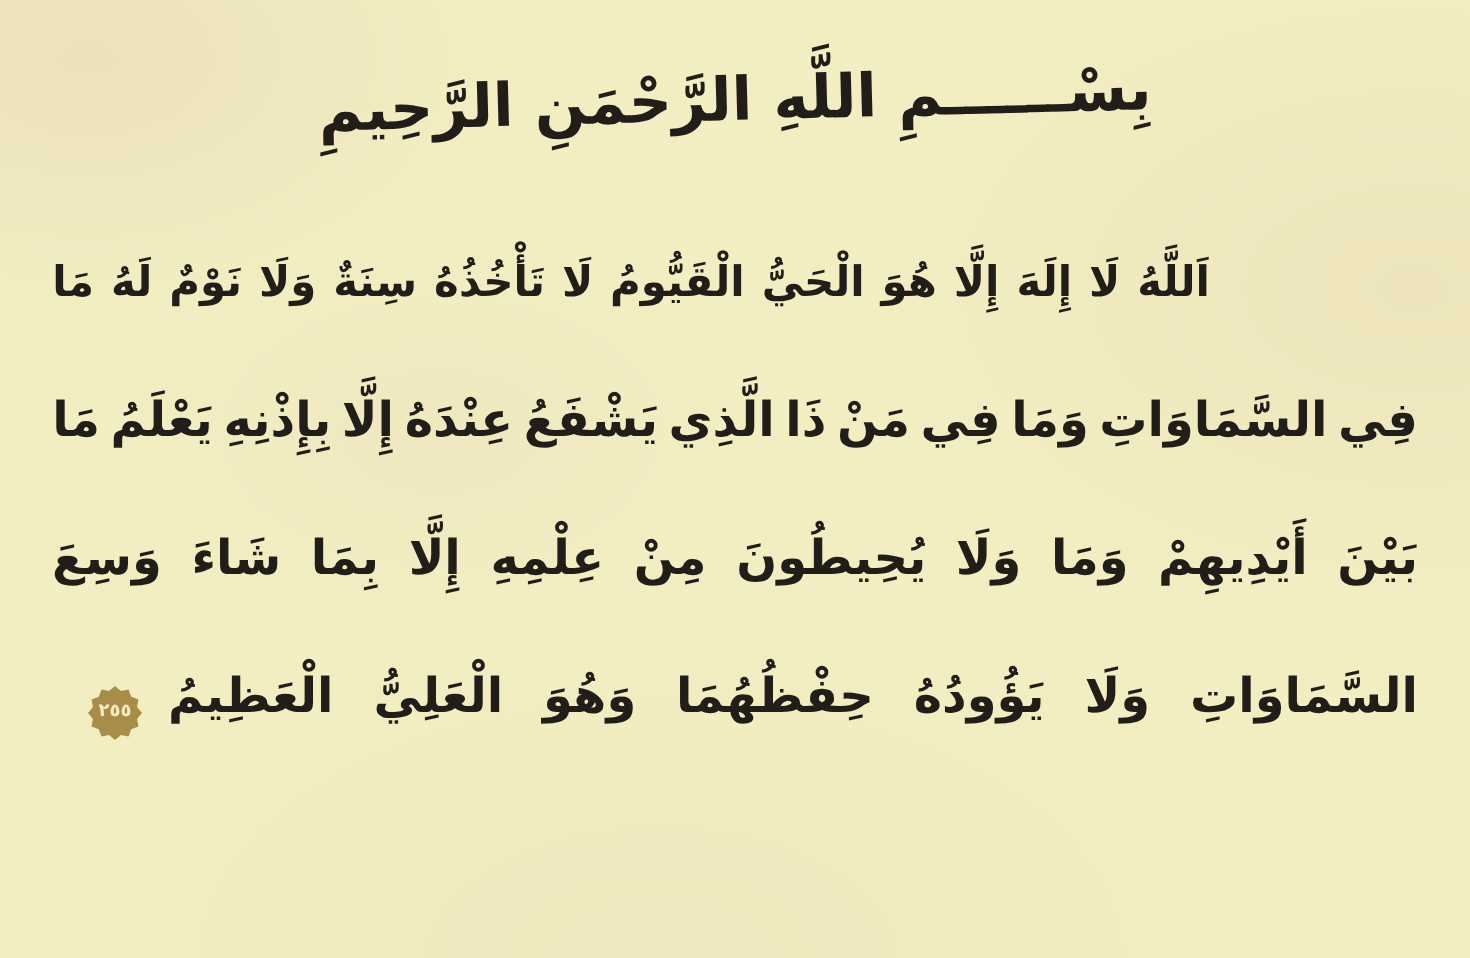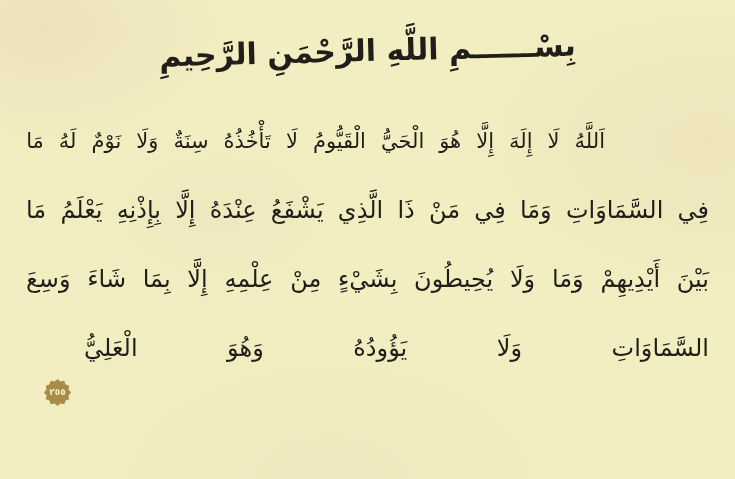--- a/index.html
+++ b/index.html
@@ -28,25 +28,25 @@
     transform:rotate(-1.5deg);
   }
   .verse{
     position:absolute;top:106px;left:26px;right:26px;
     direction:rtl;
   }
   .vline{
     display:flex;justify-content:space-between;align-items:center;
     height:69px;font-size:24px;white-space:nowrap;
   }
-  .vline .w{flex:0 0 auto;}
+  .vline .w{flex:0 0 auto;font-weight:bold;}
   .l1{font-size:21px;margin-right:104px;}
   .l4{margin-left:58px;}
   .rosette{
-    position:absolute;left:44px;top:343px;width:27px;height:27px;margin-top:36px;
+    position:absolute;left:44px;top:343px;width:27px;height:27px;
   }
   .rosette svg{position:absolute;left:0;top:0;width:27px;height:27px;}
   .rosette svg polygon{fill:var(--gold);}
   .rosette-num{
     position:absolute;left:0;top:0;right:0;bottom:0;
     display:flex;align-items:center;justify-content:center;
     font-size:9px;font-weight:bold;color:var(--gold-ink);
     direction:rtl;padding-bottom:1px;
   }
 </style>
@@ -88,34 +88,35 @@
         <span class="w">بِإِذْنِهِ</span>
         <span class="w">يَعْلَمُ</span>
         <span class="w">مَا</span>
       </div>
     <div class="vline l3">
         <span class="w">بَيْنَ</span>
         <span class="w">أَيْدِيهِمْ</span>
         <span class="w">وَمَا</span>
         <span class="w">وَلَا</span>
         <span class="w">يُحِيطُونَ</span>
-        <span class="w">بِشَيْءٍ</span>
         <span class="w">مِنْ</span>
         <span class="w">عِلْمِهِ</span>
         <span class="w">إِلَّا</span>
         <span class="w">بِمَا</span>
         <span class="w">شَاءَ</span>
         <span class="w">وَسِعَ</span>
       </div>
     <div class="vline l4">
         <span class="w">السَّمَاوَاتِ</span>
         <span class="w">وَلَا</span>
         <span class="w">يَؤُودُهُ</span>
+        <span class="w">حِفْظُهُمَا</span>
         <span class="w">وَهُوَ</span>
         <span class="w">الْعَلِيُّ</span>
+        <span class="w">الْعَظِيمُ</span>
       </div>
   </div>
 
   <div class="rosette">
     <svg viewBox="0 0 26 26" aria-hidden="true">
       <polygon points="26,13 23.6,15.9 24.3,19.5 20.8,20.8 19.5,24.3 15.9,23.6 13,26 10.1,23.6 6.5,24.3 5.2,20.8 1.7,19.5 2.4,15.9 0,13 2.4,10.1 1.7,6.5 5.2,5.2 6.5,1.7 10.1,2.4 13,0 15.9,2.4 19.5,1.7 20.8,5.2 24.3,6.5 23.6,10.1"></polygon>
     </svg>
     <span class="rosette-num">٢٥٥</span>
   </div>
 

